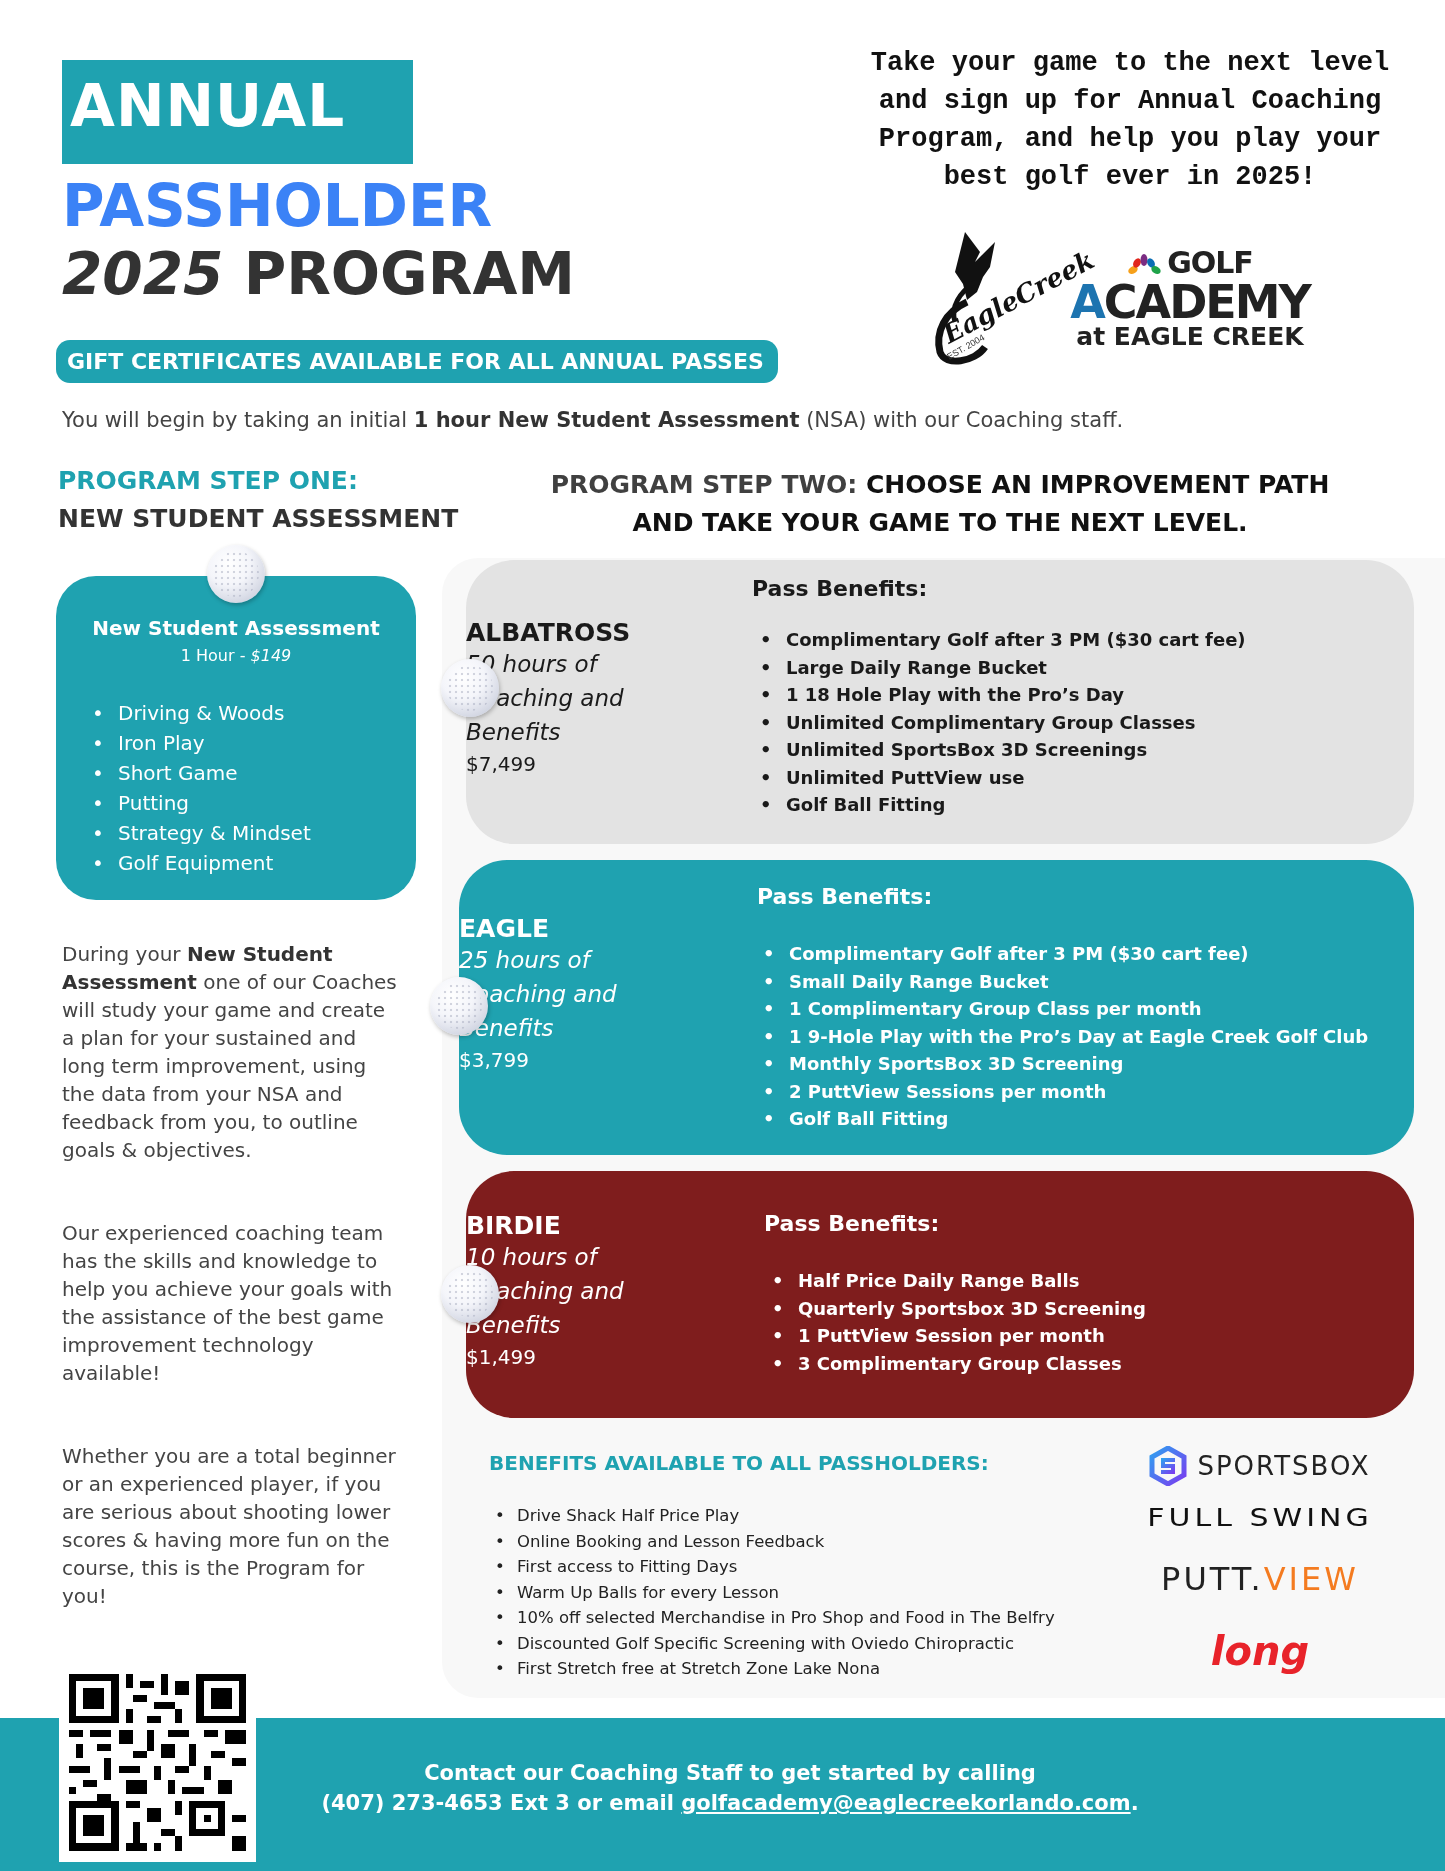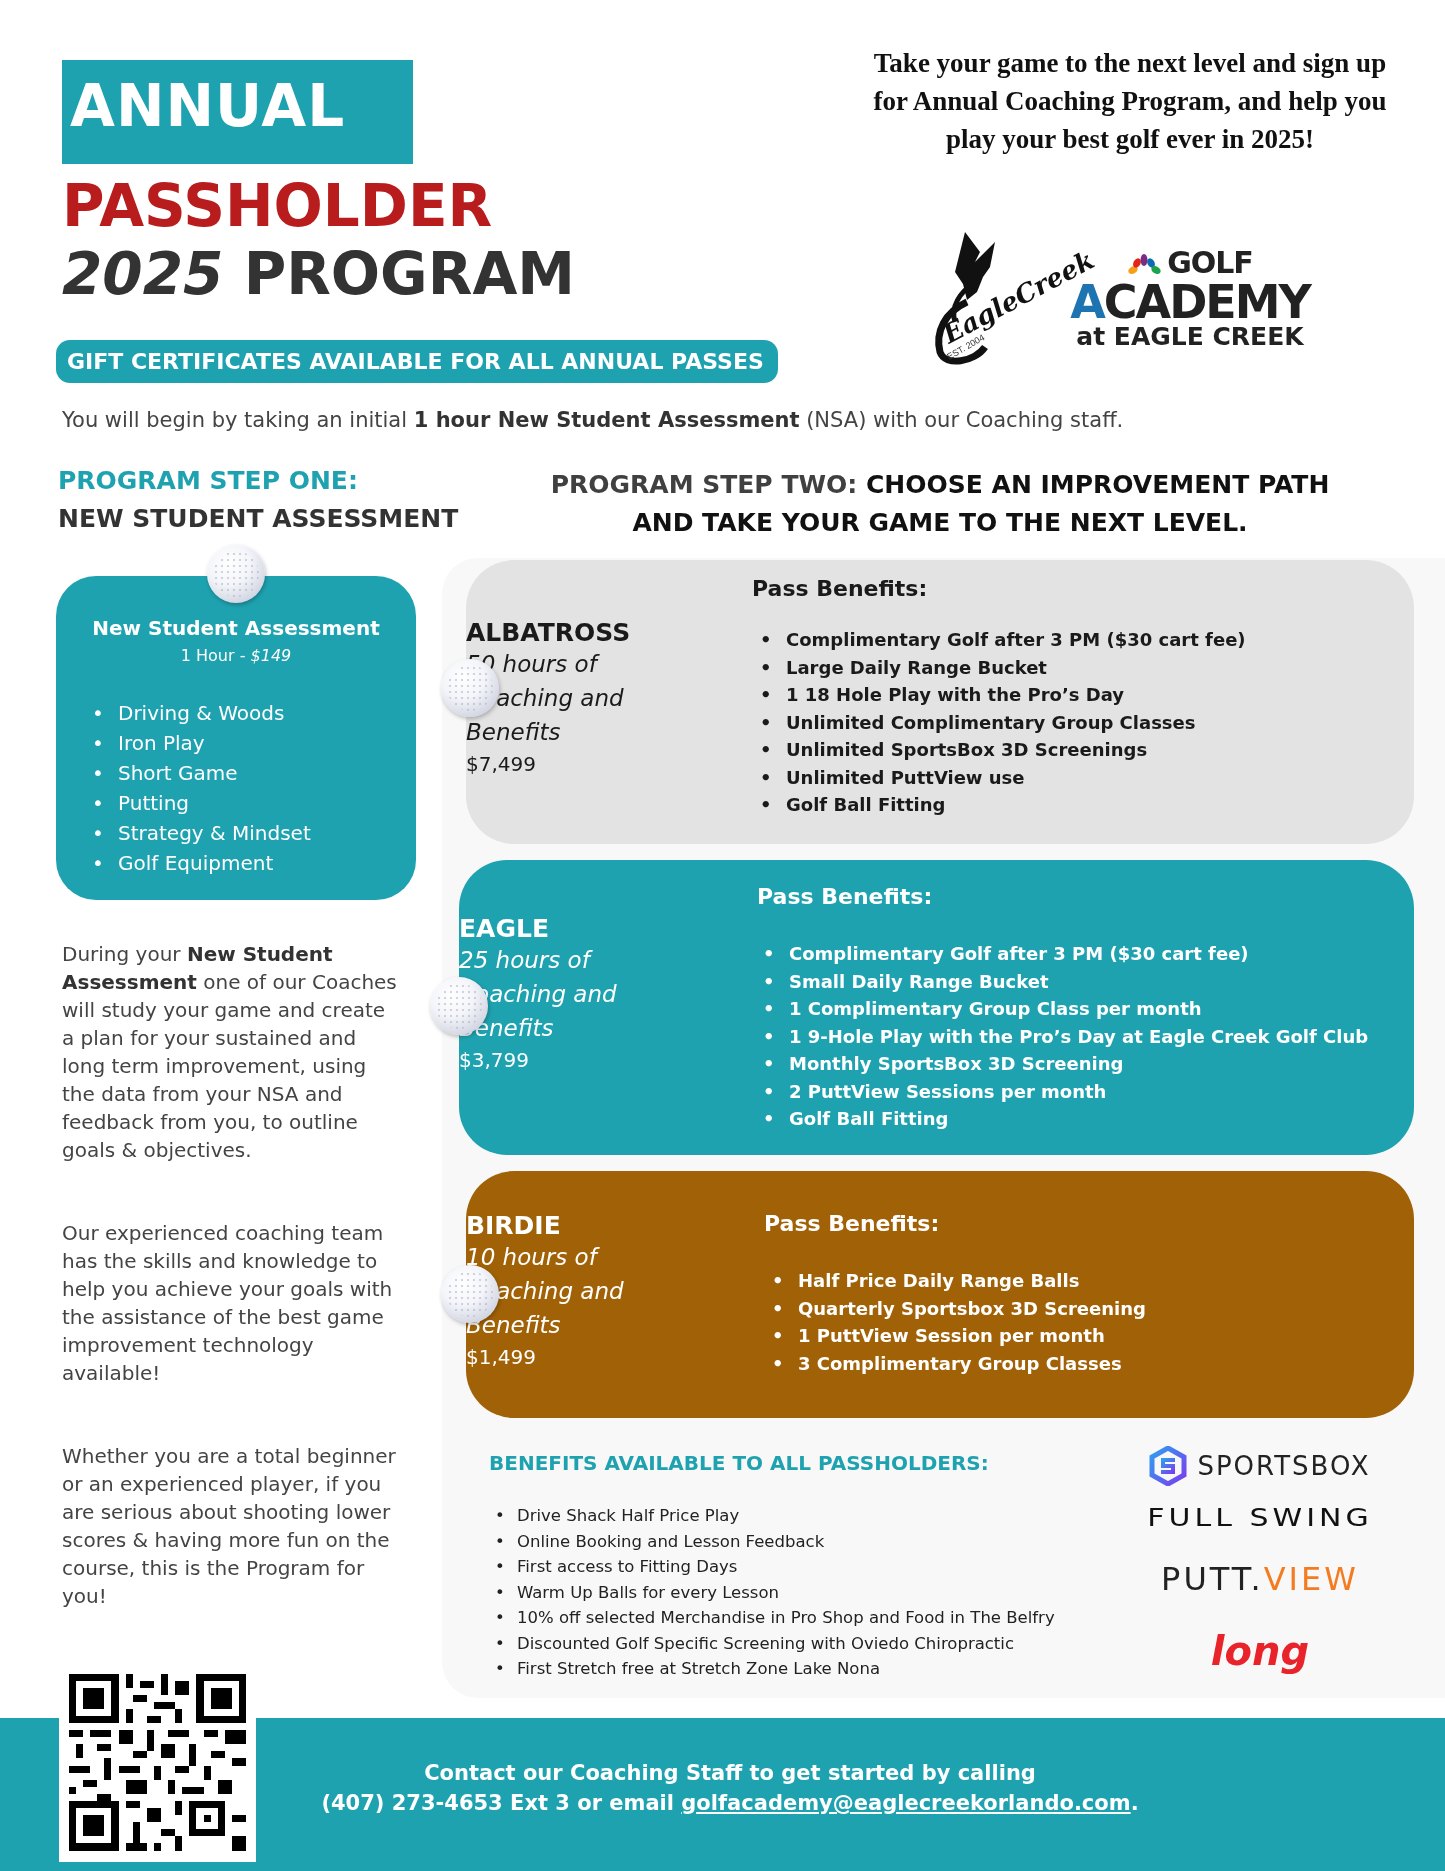--- a/index.html
+++ b/index.html
@@ -4,27 +4,27 @@
 <style>
   * { box-sizing: border-box; margin: 0; padding: 0; }
   html, body { width: 1445px; height: 1871px; background: #ffffff; overflow: hidden; }
   body { position: relative; font-family: "Liberation Sans", sans-serif; color: #222; }
 
   .abs { position: absolute; }
 
   
   .annual-box { left: 62px; top: 60px; width: 351px; height: 104px; background: #1fa2b0; }
   .annual-text { left: 70px; top: 72px; font-family: "DejaVu Sans", sans-serif; font-weight: bold; font-size: 58px; color: #fff; letter-spacing: 1px; }
-  .passholder { left: 62px; top: 172px; font-family: "DejaVu Sans", sans-serif; font-weight: bold; font-size: 58px; color: #b91c1c; }
+  .passholder { left: 62px; top: 172px; font-family: "DejaVu Sans", sans-serif; font-weight: bold; font-size: 58px; color: #3b82f6; }
   .program-line { left: 62px; top: 240px; font-family: "DejaVu Sans", sans-serif; font-weight: bold; font-size: 58px; color: #333; }
   .program-line .year { font-style: italic; }
 
   .gift-banner { left: 56px; top: 340px; width: 722px; height: 43px; background: #1fa2b0; border-radius: 14px; color: #fff; font-family: "DejaVu Sans", sans-serif; font-weight: bold; font-size: 22px; line-height: 43px; padding-left: 11px; white-space: nowrap; }
 
-  .tagline { left: 870px; top: 44px; width: 520px; text-align: center; font-family: Liberation Serif, serif; font-weight: bold; font-size: 27px; line-height: 38px; color: #111; }
+  .tagline { left: 870px; top: 44px; width: 520px; text-align: center; font-family: Liberation Mono, monospace; font-weight: bold; font-size: 27px; line-height: 38px; color: #111; }
 
   
   .eagle-logo { left: 905px; top: 222px; width: 150px; height: 150px; }
   .eagle-logo .script { position: absolute; left: 30px; top: 60px; font-family: "DejaVu Serif", serif; font-style: italic; font-weight: bold; font-size: 26px; transform: rotate(-28deg); color: #111; white-space: nowrap; }
   .eagle-logo .est { position: absolute; left: 40px; top: 120px; font-size: 9px; transform: rotate(-30deg); color: #333; }
   .academy-logo { left: 1060px; top: 245px; width: 260px; height: 110px; text-align: center; }
   .academy-logo .golf { font-family: "DejaVu Sans", sans-serif; font-weight: bold; font-size: 30px; color: #222; letter-spacing: -1px; }
   .academy-logo .academy { font-family: "DejaVu Sans", sans-serif; font-weight: bold; font-size: 46px; color: #222; line-height: 44px; letter-spacing: -2px; }
   .academy-logo .academy .a { color: #1d74b0; }
   .academy-logo .at { font-family: "DejaVu Sans", sans-serif; font-weight: bold; font-size: 25px; color: #222; line-height: 26px; }
@@ -62,21 +62,21 @@
   .pass-card .tier { position: absolute; left: 0; width: 320px; text-align: left; }
   .tier .name { font-family: "DejaVu Sans", sans-serif; font-weight: bold; font-size: 25px; }
   .tier .hours { font-family: "DejaVu Sans", sans-serif; font-style: italic; font-size: 23px; line-height: 34px; }
   .tier .price { font-family: "DejaVu Sans", sans-serif; font-size: 20px; line-height: 30px; }
   .pass-card .bh { position: absolute; font-family: "DejaVu Sans", sans-serif; font-weight: bold; font-size: 22px; }
   .pass-card ul { position: absolute; list-style: none; font-family: "DejaVu Sans", sans-serif; font-weight: bold; font-size: 18px; line-height: 27.5px; }
   .pass-card ul li::before { content: "•"; display: inline-block; width: 26px; }
 
   .card-albatross { left: 466px; top: 560px; width: 948px; height: 284px; background: #e3e3e3; color: #1a1a1a; }
   .card-eagle { left: 459px; top: 860px; width: 955px; height: 295px; background: #1fa2b0; color: #fff; }
-  .card-birdie { left: 466px; top: 1171px; width: 948px; height: 247px; background: #a16207; color: #fff; }
+  .card-birdie { left: 466px; top: 1171px; width: 948px; height: 247px; background: #7f1d1d; color: #fff; }
 
   .benefits-all-title { left: 489px; top: 1451px; font-family: "DejaVu Sans", sans-serif; font-weight: bold; font-size: 20px; color: #1fa2b0; }
   .benefits-all { left: 495px; top: 1503px; list-style: none; font-family: "DejaVu Sans", sans-serif; font-size: 16.5px; line-height: 25.5px; color: #222; }
   .benefits-all li::before { content: "•"; display: inline-block; width: 22px; }
 
   .partner { position: absolute; left: 1140px; width: 240px; text-align: center; }
   .sportsbox { top: 1446px; font-family: "DejaVu Sans", sans-serif; font-size: 26px; letter-spacing: 2px; color: #222; display: flex; align-items: center; justify-content: center; gap: 10px; }
   .fullswing { top: 1500px; font-family: "DejaVu Sans", sans-serif; font-size: 30px; letter-spacing: 4px; color: #111; transform: scaleY(0.8); }
   .puttview { top: 1560px; font-family: "DejaVu Sans", sans-serif; font-size: 32px; letter-spacing: 3px; color: #222; }
   .puttview .view { color: #f47b20; }

